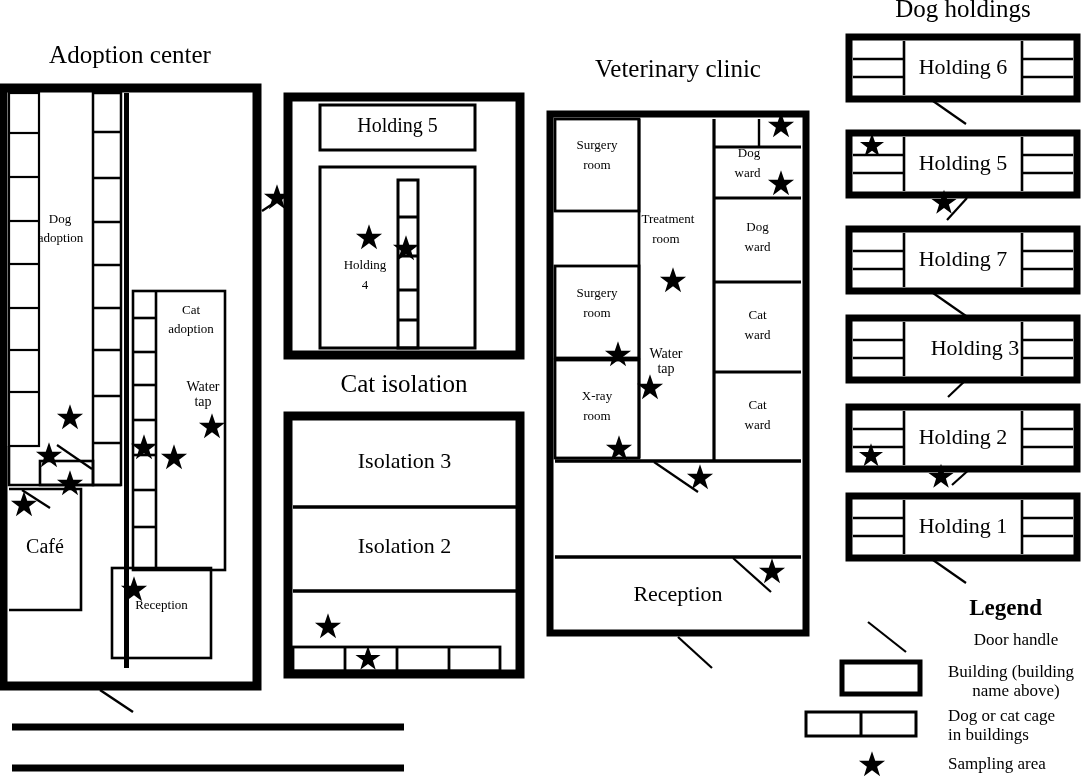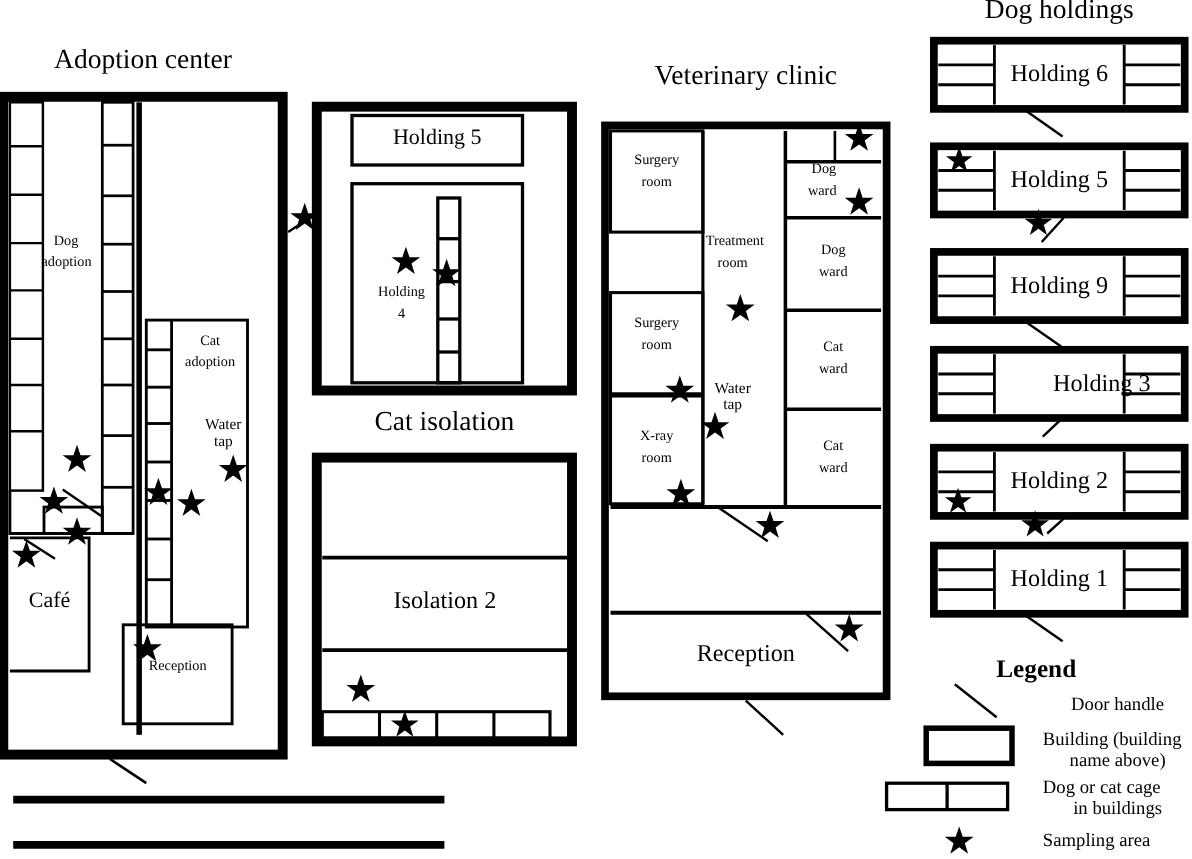--- a/index.html
+++ b/index.html
@@ -7,21 +7,21 @@
   body{width:1084px;height:781px;position:relative;overflow:hidden;
        font-family:"Liberation Serif","DejaVu Serif",serif;color:#000;}
   #plan{position:absolute;left:0;top:0;width:1084px;height:781px;}
   .ttl{position:absolute;text-align:center;font-size:25px;line-height:1.05;
        white-space:nowrap;}
   .lbl{position:absolute;text-align:center;line-height:1.03;}
   .lbl.s22{font-size:22px;}
   .lbl.s20{font-size:20px;}
   .lbl.s19{font-size:13px;}
   .lbl.s14{font-size:14px;}
-  .legend-title{position:absolute;font-size:23px;font-weight:bold;text-align:center;}
+  .legend-title{position:absolute;font-size:23px;font-weight:bold;text-align:right;}
   .legend-text{position:absolute;font-size:17px;text-align:left;line-height:1.08;}
   svg{position:absolute;left:0;top:0;}
 </style>
 </head>
 <body>
 
 <div id="plan">
 
 <svg width="1084" height="781" viewBox="0 0 1084 781">
   <defs>
@@ -302,20 +302,21 @@
 <div class="lbl s14" style="left:174px;top:380px;width:58px;">Water</div>
 <div class="lbl s14" style="left:174px;top:395px;width:58px;">tap</div>
 
 <div class="lbl s20" style="left:10px;top:536px;width:70px;">Café</div>
 <div class="lbl s19" style="left:112px;top:598px;width:99px;">Reception</div>
 
 <div class="lbl s20" style="left:320px;top:115px;width:155px;">Holding 5</div>
 <div class="lbl s19" style="left:325px;top:258px;width:80px;">Holding</div>
 <div class="lbl s19" style="left:325px;top:278px;width:80px;">4</div>
 
+<div class="lbl s22" style="left:293px;top:450px;width:223px;">Isolation 3</div>
 <div class="lbl s22" style="left:293px;top:535px;width:223px;">Isolation 2</div>
 
 <div class="lbl s19" style="left:552px;top:138px;width:90px;">Surgery</div>
 <div class="lbl s19" style="left:552px;top:158px;width:90px;">room</div>
 
 <div class="lbl s19" style="left:613px;top:212px;width:110px;">Treatment</div>
 <div class="lbl s19" style="left:616px;top:232px;width:100px;">room</div>
 
 <div class="lbl s19" style="left:552px;top:286px;width:90px;">Surgery</div>
 <div class="lbl s19" style="left:552px;top:306px;width:90px;">room</div>
@@ -335,31 +336,31 @@
 <div class="lbl s19" style="left:714px;top:308px;width:87px;">Cat</div>
 <div class="lbl s19" style="left:714px;top:328px;width:87px;">ward</div>
 
 <div class="lbl s19" style="left:714px;top:398px;width:87px;">Cat</div>
 <div class="lbl s19" style="left:714px;top:418px;width:87px;">ward</div>
 
 <div class="lbl s22" style="left:555px;top:583px;width:246px;">Reception</div>
 
 <div class="lbl s22" style="left:904px;top:56px;width:118px;">Holding 6</div>
 <div class="lbl s22" style="left:904px;top:152px;width:118px;">Holding 5</div>
-<div class="lbl s22" style="left:904px;top:248px;width:118px;">Holding 9</div>
-<div class="lbl s22" style="left:904px;top:337px;width:142px;text-align:right;">Holding 3</div>
+<div class="lbl s22" style="left:904px;top:248px;width:118px;">Holding 7</div>
+<div class="lbl s22" style="left:904px;top:337px;width:142px;">Holding 3</div>
 <div class="lbl s22" style="left:904px;top:426px;width:118px;">Holding 2</div>
 <div class="lbl s22" style="left:904px;top:515px;width:118px;">Holding 1</div>
 
 
 <div class="legend-title" style="left:842px;top:595px;width:200px;">Legend</div>
 
 <div class="legend-text" style="left:948px;top:631px;width:136px;text-align:center;">Door handle</div>
 
 <div class="legend-text" style="left:948px;top:663px;width:136px;">Building (building</div>
 <div class="legend-text" style="left:948px;top:682px;width:136px;text-align:center;">name above)</div>
 
 <div class="legend-text" style="left:948px;top:707px;width:136px;">Dog or cat cage</div>
-<div class="legend-text" style="left:948px;top:726px;width:136px;text-align:center;">in buildings</div>
+<div class="legend-text" style="left:948px;top:726px;width:136px;text-align:left;">in buildings</div>
 
 <div class="legend-text" style="left:948px;top:755px;width:136px;">Sampling area</div>
 
 </div>
 
 </body></html>

